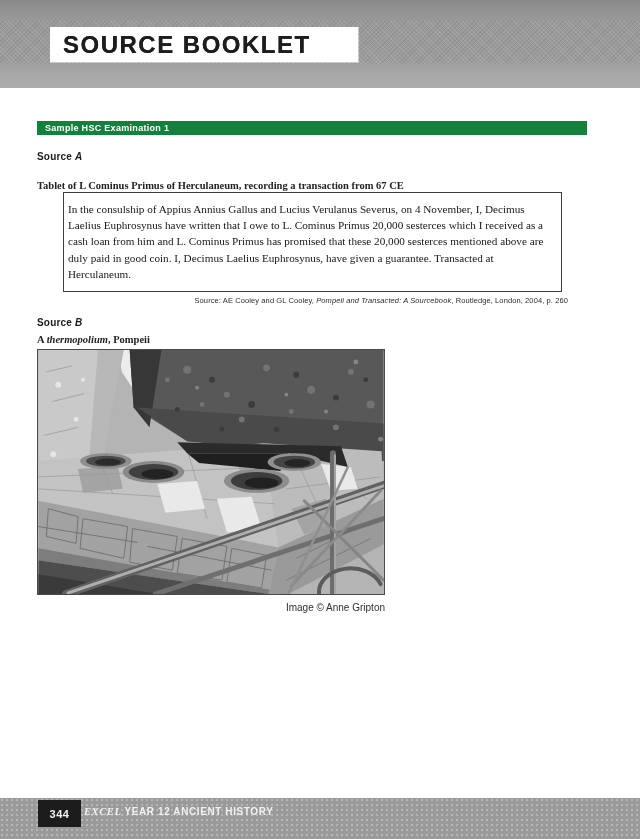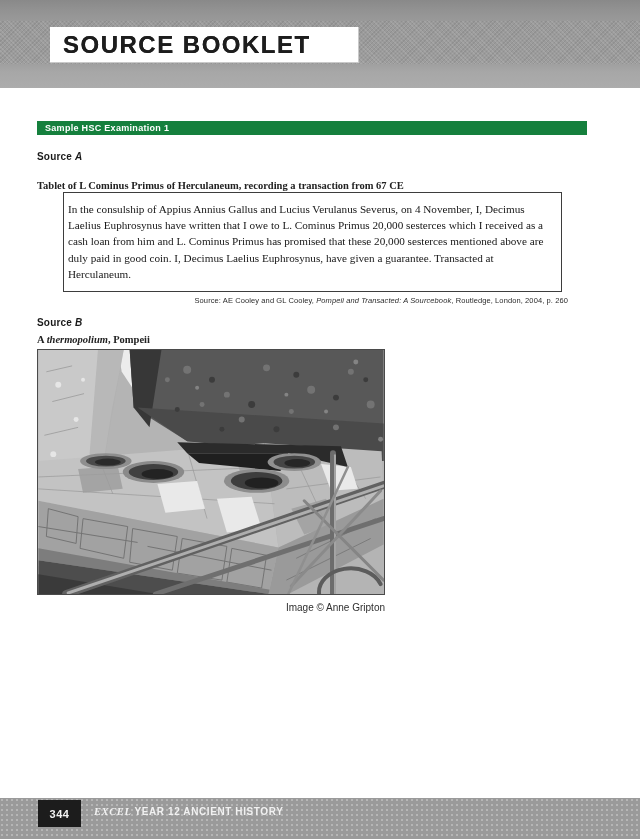--- a/index.html
+++ b/index.html
@@ -69,21 +69,21 @@
     background-color:#9a9a9a;
     background-image:radial-gradient(circle at 2px 2px, rgba(255,255,255,.28) .9px, transparent 1.3px);
     background-size:5px 5px;
   }
   .page-num-box{
     position:absolute;left:38px;top:2px;width:43px;height:27px;background:#1c1c1c;
     display:flex;align-items:center;justify-content:center;
     color:#f2f2f2;font-size:11px;font-weight:bold;letter-spacing:.5px;
   }
   .series-title{
-    position:absolute;left:94px;top:8px;color:#f1f1f1;font-size:10px;font-weight:bold;letter-spacing:.6px;
+    position:absolute;left:84px;top:8px;color:#f1f1f1;font-size:10px;font-weight:bold;letter-spacing:.6px;
   }
   .series-title .brand{font-family:"Liberation Serif",serif;font-style:italic;font-size:10.5px;margin-right:3px;}
 </style>
 </head>
 <body>
 
 <div class="hdr-band">
   <div class="hdr-pattern"></div>
   <div class="hdr-titlebox">
     <span class="hdr-title">SOURCE BOOKLET</span>

